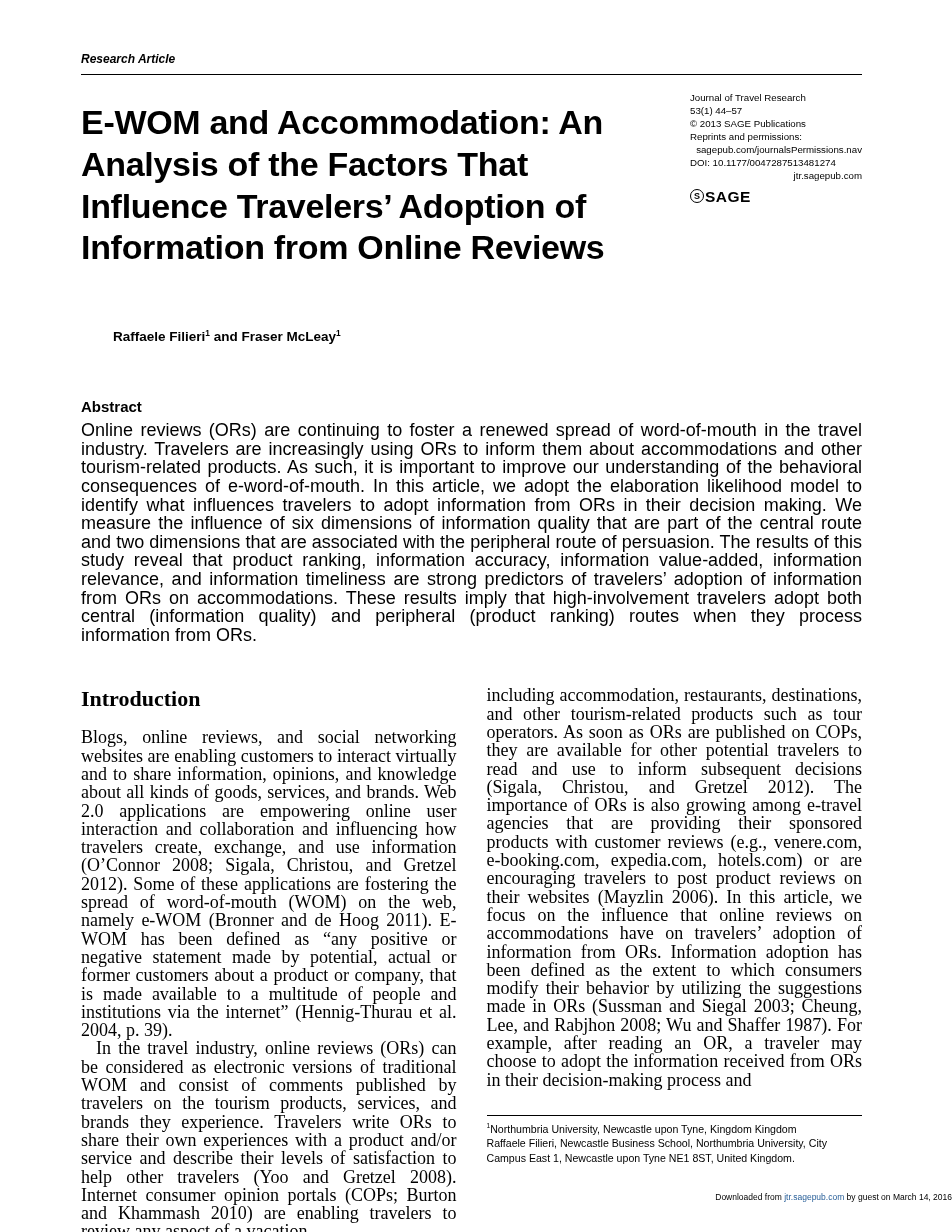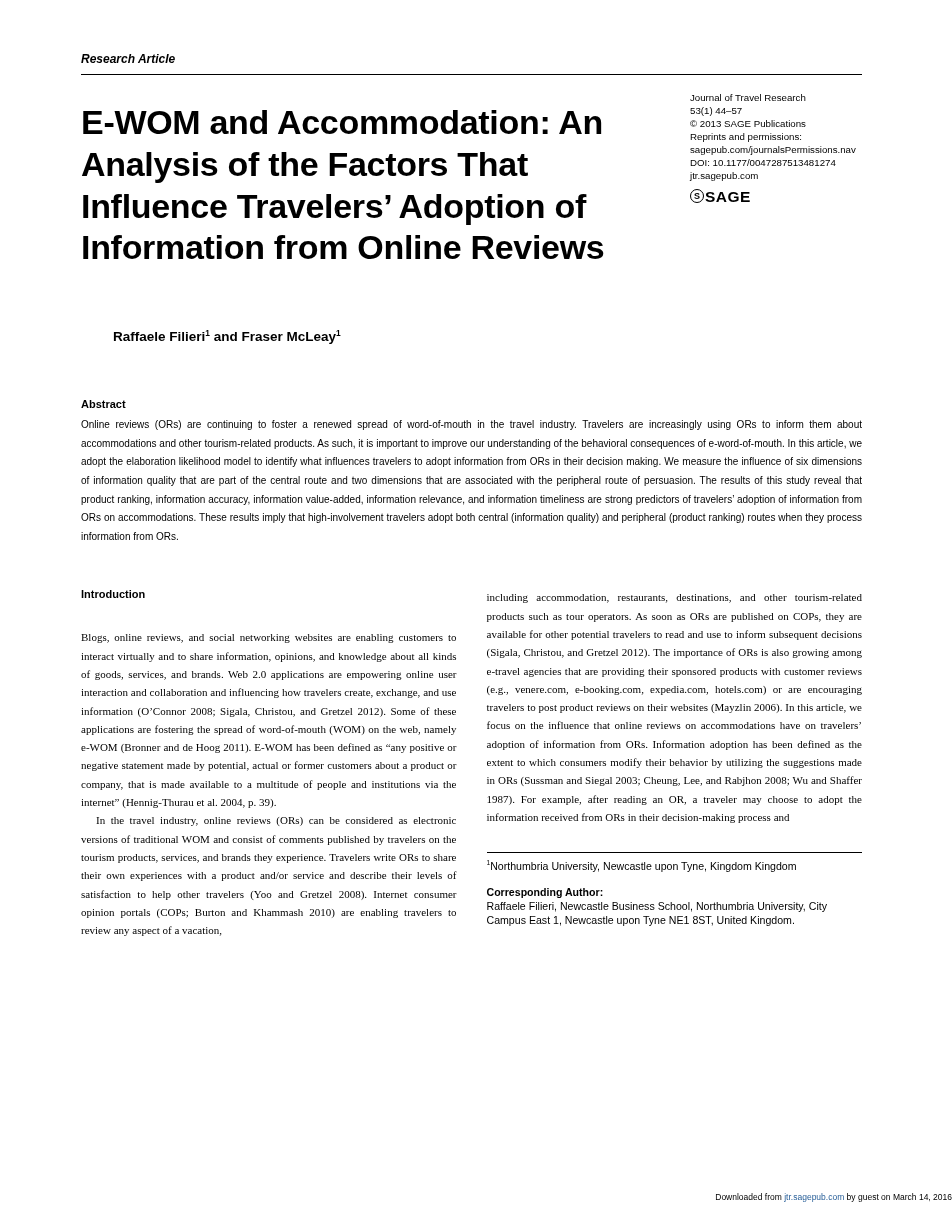--- a/index.html
+++ b/index.html
@@ -29,21 +29,21 @@
     letter-spacing: -0.3px;
     margin-top: 13px;
   }
   .journal-info {
     width: 172px;
     font-size: 9.7px;
     line-height: 13px;
     padding-top: 2px;
   }
   .journal-info .jline { white-space: nowrap; }
-  .link-plain { color: #000; text-decoration: none; cursor: pointer; }
+  .link-plain { color: #000; text-decoration: none; cursor: pointer; text-align: right; }
 
   .sage-logo { margin-top: 7px; display: flex; align-items: center; }
   .sage-s {
     width: 14px; height: 14px;
     border: 1.6px solid #000;
     border-radius: 50%;
     display: inline-flex; align-items: center; justify-content: center;
     font-size: 9px; font-weight: 700;
     margin-right: 1px;
   }
@@ -51,34 +51,34 @@
 
   .authors {
     margin-top: 60px;
     font-size: 13.5px;
     font-weight: 700;
     padding-left: 32px;
   }
   sup { font-size: 62%; vertical-align: super; line-height: 0; }
 
   .abstract-section { margin-top: 54px; }
-  .section-heading { font-size: 11px; font-weight: 700; margin-bottom: 6px; }
+  .section-heading { font-size: 15px; font-weight: 700; margin-bottom: 6px; }
   .sans-body {
-    font-size: 10px;
+    font-size: 18px;
     line-height: 18.6px;
     text-align: justify;
   }
   .keywords-section { margin-top: 32px; }
 
   .columns { margin-top: 42px; display: flex; gap: 30px; }
   .col { width: 375.5px; }
-  .intro-heading { font-size: 11px; font-weight: 700; margin-bottom: 28px; }
+  .intro-heading { font-size: 22px; font-weight: 700; margin-bottom: 16px; font-family: Liberation Serif, serif; }
   .body-text {
     font-family: "Liberation Serif", serif;
-    font-size: 11px;
+    font-size: 18px;
     line-height: 18.3px;
     text-align: justify;
   }
   .indented { text-indent: 15px; }
 
   .footnote-block {
     margin-top: 26px;
     font-size: 10.6px;
     line-height: 14.3px;
   }
@@ -138,21 +138,20 @@
       <p class="body-text">Blogs, online reviews, and social networking websites are enabling customers to interact virtually and to share information, opinions, and knowledge about all kinds of goods, services, and brands. Web 2.0 applications are empowering online user interaction and collaboration and influencing how travelers create, exchange, and use information (O’Connor 2008; Sigala, Christou, and Gretzel 2012). Some of these applications are fostering the spread of word-of-mouth (WOM) on the web, namely e-WOM (Bronner and de Hoog 2011). E-WOM has been defined as “any positive or negative statement made by potential, actual or former customers about a product or company, that is made available to a multitude of people and institutions via the internet” (Hennig-Thurau et al. 2004, p. 39).</p>
       <p class="body-text indented">In the travel industry, online reviews (ORs) can be considered as electronic versions of traditional WOM and consist of comments published by travelers on the tourism products, services, and brands they experience. Travelers write ORs to share their own experiences with a product and/or service and describe their levels of satisfaction to help other travelers (Yoo and Gretzel 2008). Internet consumer opinion portals (COPs; Burton and Khammash 2010) are enabling travelers to review any aspect of a vacation,</p>
     </div>
 
     <div class="col">
       <p class="body-text">including accommodation, restaurants, destinations, and other tourism-related products such as tour operators. As soon as ORs are published on COPs, they are available for other potential travelers to read and use to inform subsequent decisions (Sigala, Christou, and Gretzel 2012). The importance of ORs is also growing among e-travel agencies that are providing their sponsored products with customer reviews (e.g., venere.com, e-booking.com, expedia.com, hotels.com) or are encouraging travelers to post product reviews on their websites (Mayzlin 2006). In this article, we focus on the influence that online reviews on accommodations have on travelers’ adoption of information from ORs. Information adoption has been defined as the extent to which consumers modify their behavior by utilizing the suggestions made in ORs (Sussman and Siegal 2003; Cheung, Lee, and Rabjhon 2008; Wu and Shaffer 1987). For example, after reading an OR, a traveler may choose to adopt the information received from ORs in their decision-making process and</p>
 
       <div class="footnote-block">
         <hr class="footnote-rule">
         <div><sup>1</sup><span>Northumbria University, Newcastle upon Tyne, Kingdom Kingdom</span></div>
-        <div class="corr-heading">Corresponding Author:</div>
         <div>Raffaele Filieri, Newcastle Business School, Northumbria University, City Campus East 1, Newcastle upon Tyne NE1 8ST, United Kingdom.</div>
       </div>
     </div>
 
   </div>
 </div>
 
 <div class="page-footer"><span>Downloaded from </span><span class="footer-link">jtr.sagepub.com</span><span> by guest on March 14, 2016</span></div>
 
 </body></html>

